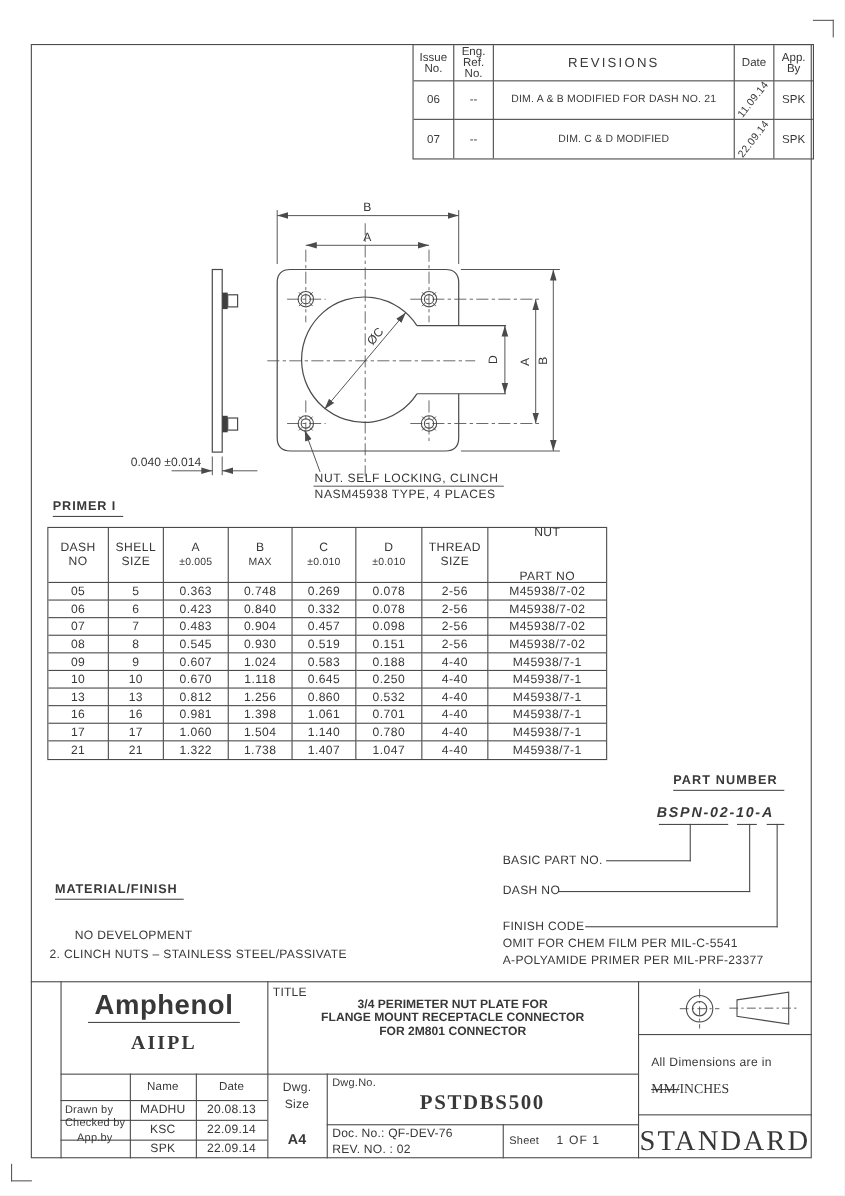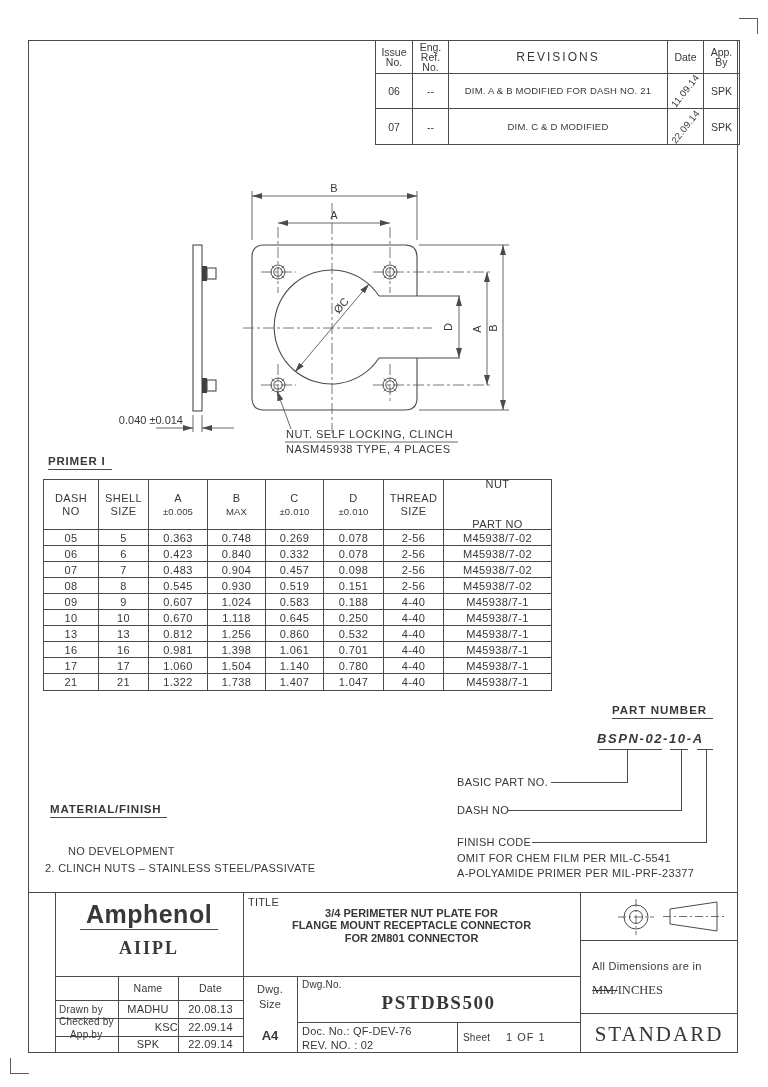--- a/index.html
+++ b/index.html
@@ -337,21 +337,21 @@
   <div class="txt center serif" style="left:55px;top:938px;width:188px;font-size:18px;font-weight:bold;letter-spacing:2px;">AIIPL</div>
 
   <div class="txt center tb-small" style="left:118px;top:982px;width:60px;font-size:10.5px;">Name</div>
   <div class="txt center tb-small" style="left:178px;top:982px;width:65px;font-size:10.5px;">Date</div>
 
   <div class="txt tb-small" style="left:59px;top:1004px;">Drawn by</div>
   <div class="txt center tb-txt" style="left:118px;top:1003px;width:60px;">MADHU</div>
   <div class="txt center tb-txt" style="left:178px;top:1003px;width:65px;">20.08.13</div>
 
   <div class="txt tb-small" style="left:59px;top:1016px;">Checked by</div>
-  <div class="txt center tb-txt" style="left:118px;top:1021px;width:60px;text-align:right;">KSC</div>
+  <div class="txt center tb-txt" style="left:118px;top:1021px;width:60px;">KSC</div>
   <div class="txt center tb-txt" style="left:178px;top:1021px;width:65px;">22.09.14</div>
 
   <div class="txt tb-small" style="left:59px;top:1029px;margin-left:11px;">App.by</div>
   <div class="txt center tb-txt" style="left:118px;top:1038px;width:60px;">SPK</div>
   <div class="txt center tb-txt" style="left:178px;top:1038px;width:65px;">22.09.14</div>
 
   <div class="txt tb-txt" style="left:248px;top:896px;text-align:center;">TITLE</div>
   <div class="txt center" style="left:243px;top:907px;width:337px;font-size:11px;font-weight:bold;">3/4 PERIMETER NUT PLATE FOR</div>
   <div class="txt center" style="left:243px;top:919px;width:337px;font-size:11px;font-weight:bold;">FLANGE MOUNT RECEPTACLE CONNECTOR</div>
   <div class="txt center" style="left:243px;top:932px;width:337px;font-size:11px;font-weight:bold;">FOR 2M801 CONNECTOR</div>
@@ -375,15 +375,15 @@
       <path d="M38,24 H74 M56,6 V42" stroke-width="0.8" stroke-dasharray="8,3,2,3"></path>
       <path d="M90,16 L137,9 L137,38 L90,31 Z"></path>
       <path d="M83,23.5 H144" stroke-width="0.8" stroke-dasharray="8,3,2,3"></path>
     </g>
   </svg>
 
   <div class="txt" style="left:592px;top:960px;font-size:11px;letter-spacing:0.3px;">All Dimensions are in</div>
   <div class="txt serif" style="left:592px;top:983px;font-size:12.5px;">
     <span class="strike">MM/</span><span>INCHES</span>
   </div>
-  <div class="txt center serif" style="left:580px;top:1022px;width:158px;font-size:21px;letter-spacing:2px;">STANDARD</div>
+  <div class="txt center serif" style="left:580px;top:1022px;width:158px;font-size:26px;letter-spacing:2px;">STANDARD</div>
 
 </div>
 
 </body></html>

